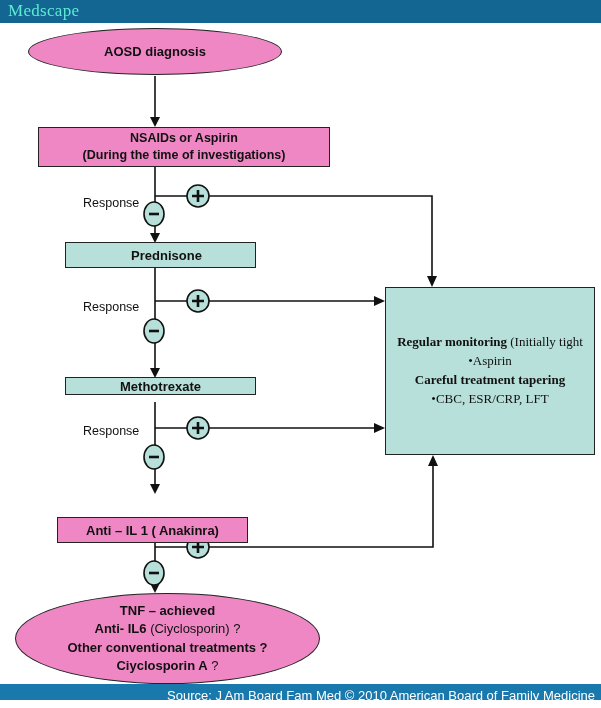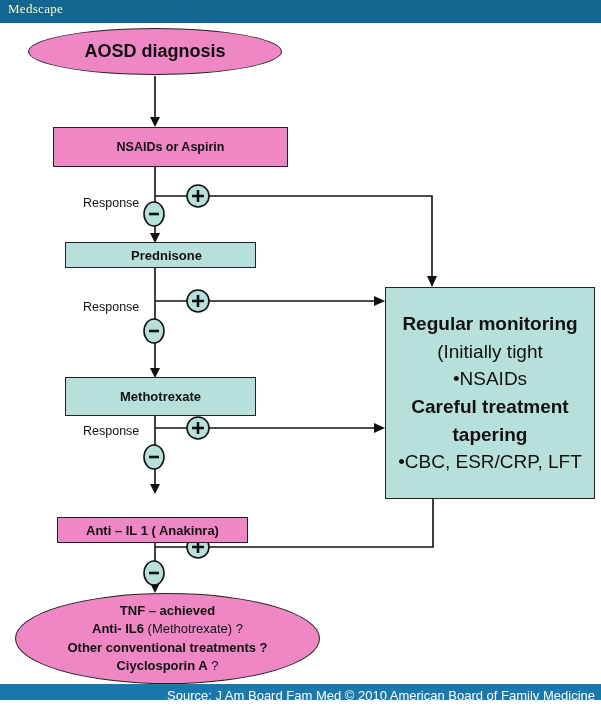--- a/index.html
+++ b/index.html
@@ -4,44 +4,44 @@
 <style>
   html,body { margin:0; padding:0; background:#fff; }
   .page {
     position:relative; width:601px; height:708px; background:#ffffff;
     font-family:"Liberation Sans", sans-serif; overflow:hidden; color:#111;
   }
   .header {
     position:absolute; left:0; top:0; width:601px; height:23px; background:#136691;
   }
   .logo {
-    position:absolute; left:8px; top:1px; color:#fef9c3;
-    font-family:"Liberation Serif", serif; font-size:13px; letter-spacing:0.3px;
+    position:absolute; left:8px; top:1px; color:#5eead4;
+    font-family:"Liberation Serif", serif; font-size:17px; letter-spacing:0.3px;
   }
   .footer {
     position:absolute; left:0; top:684px; width:601px; height:16px; background:#1979ad;
     color:#ffffff; font-size:13px; line-height:24px; text-align:right;
     padding-right:6px; box-sizing:border-box;
   }
   svg.connectors { position:absolute; left:0; top:0; }
   .node {
     position:absolute; display:flex; align-items:center; justify-content:center;
     flex-direction:column; text-align:center; box-sizing:border-box;
     border:1.6px solid #222; font-weight:bold; z-index:2;
   }
   .pink { background:#ef87c5; }
   .teal { background:#b7e0da; }
   .ellipse { border-radius:50%; }
-  #aosd        { left:28px;  top:28px;  width:254px; height:47px;  font-size:18px;align-items:center; }
-  #nsaids      { left:53px;  top:127px; width:235px; height:40px;  font-size:12.5px; line-height:1.35; }
+  #aosd        { left:28px;  top:28px;  width:254px; height:47px;  font-size:13px;align-items:center; }
+  #nsaids      { left:38px;  top:127px; width:292px; height:40px;  font-size:12.5px; line-height:1.35; }
   #prednisone  { left:65px;  top:242px; width:191px; height:26px;  font-size:13px;padding-left:12px; }
-  #methotrexate{ left:65px;  top:377px; width:191px; height:39px;  font-size:13px; }
+  #methotrexate{ left:65px;  top:377px; width:191px; height:18px;  font-size:13px; }
   #antiil1     { left:57px;  top:493px; width:191px; height:26px;  font-size:13px;margin-top:24px; }
-  #monitor     { left:385px; top:287px; width:210px; height:212px; font-size:19px;
-                 font-weight:normal; line-height:1.45; }
+  #monitor     { left:385px; top:287px; width:210px; height:168px; font-size:13px;
+                 font-weight:normal; line-height:1.45;font-family:Liberation Serif, serif; }
   #final       { left:15px;  top:593px; width:305px; height:91px;  font-size:13px; line-height:1.4; }
   .response { position:absolute; font-size:12.5px; z-index:2;margin-top:7px; }
   #resp1 { left:83px; top:189px; }
   #resp2 { left:83px; top:293px; }
   #resp3 { left:83px; top:417px; }
   b { font-weight:bold; }
 </style>
 </head>
 <body>
 
@@ -111,20 +111,21 @@
       <path d="M149,573 H159" stroke="#111" stroke-width="2.6" fill="none"></path>
     </g>
   </svg>
 
   <div class="node ellipse pink" id="aosd">
     <span>AOSD diagnosis</span>
   </div>
 
   <div class="node pink" id="nsaids">
     <div>NSAIDs or Aspirin</div>
+    <div>(During the time of investigations)</div>
   </div>
 
   <span class="response" id="resp1">Response</span>
 
   <div class="node teal" id="prednisone">
     <span>Prednisone</span>
   </div>
 
   <span class="response" id="resp2">Response</span>
 
@@ -133,28 +134,28 @@
   </div>
 
   <span class="response" id="resp3">Response</span>
 
   <div class="node pink" id="antiil1">
     <span>Anti – IL 1 ( Anakinra)</span>
   </div>
 
   <div class="node teal" id="monitor">
     <div><b>Regular monitoring </b><span>(Initially tight</span></div>
-    <div>•NSAIDs</div>
+    <div>•Aspirin</div>
     <div><b>Careful treatment tapering</b></div>
     <div>•CBC, ESR/CRP, LFT</div>
   </div>
 
   <div class="node ellipse pink" id="final">
     <div><b>TNF – achieved</b></div>
-    <div><b>Anti- IL6</b><span style="font-weight:normal"> (Methotrexate) ?</span></div>
+    <div><b>Anti- IL6</b><span style="font-weight:normal"> (Ciyclosporin) ?</span></div>
     <div><b>Other conventional treatments ?</b></div>
     <div><b>Ciyclosporin A</b><span style="font-weight:normal"> ?</span></div>
   </div>
 
   <div class="footer">
     <span>Source: J Am Board Fam Med © 2010 American Board of Family Medicine</span>
   </div>
 
 </div>
 

